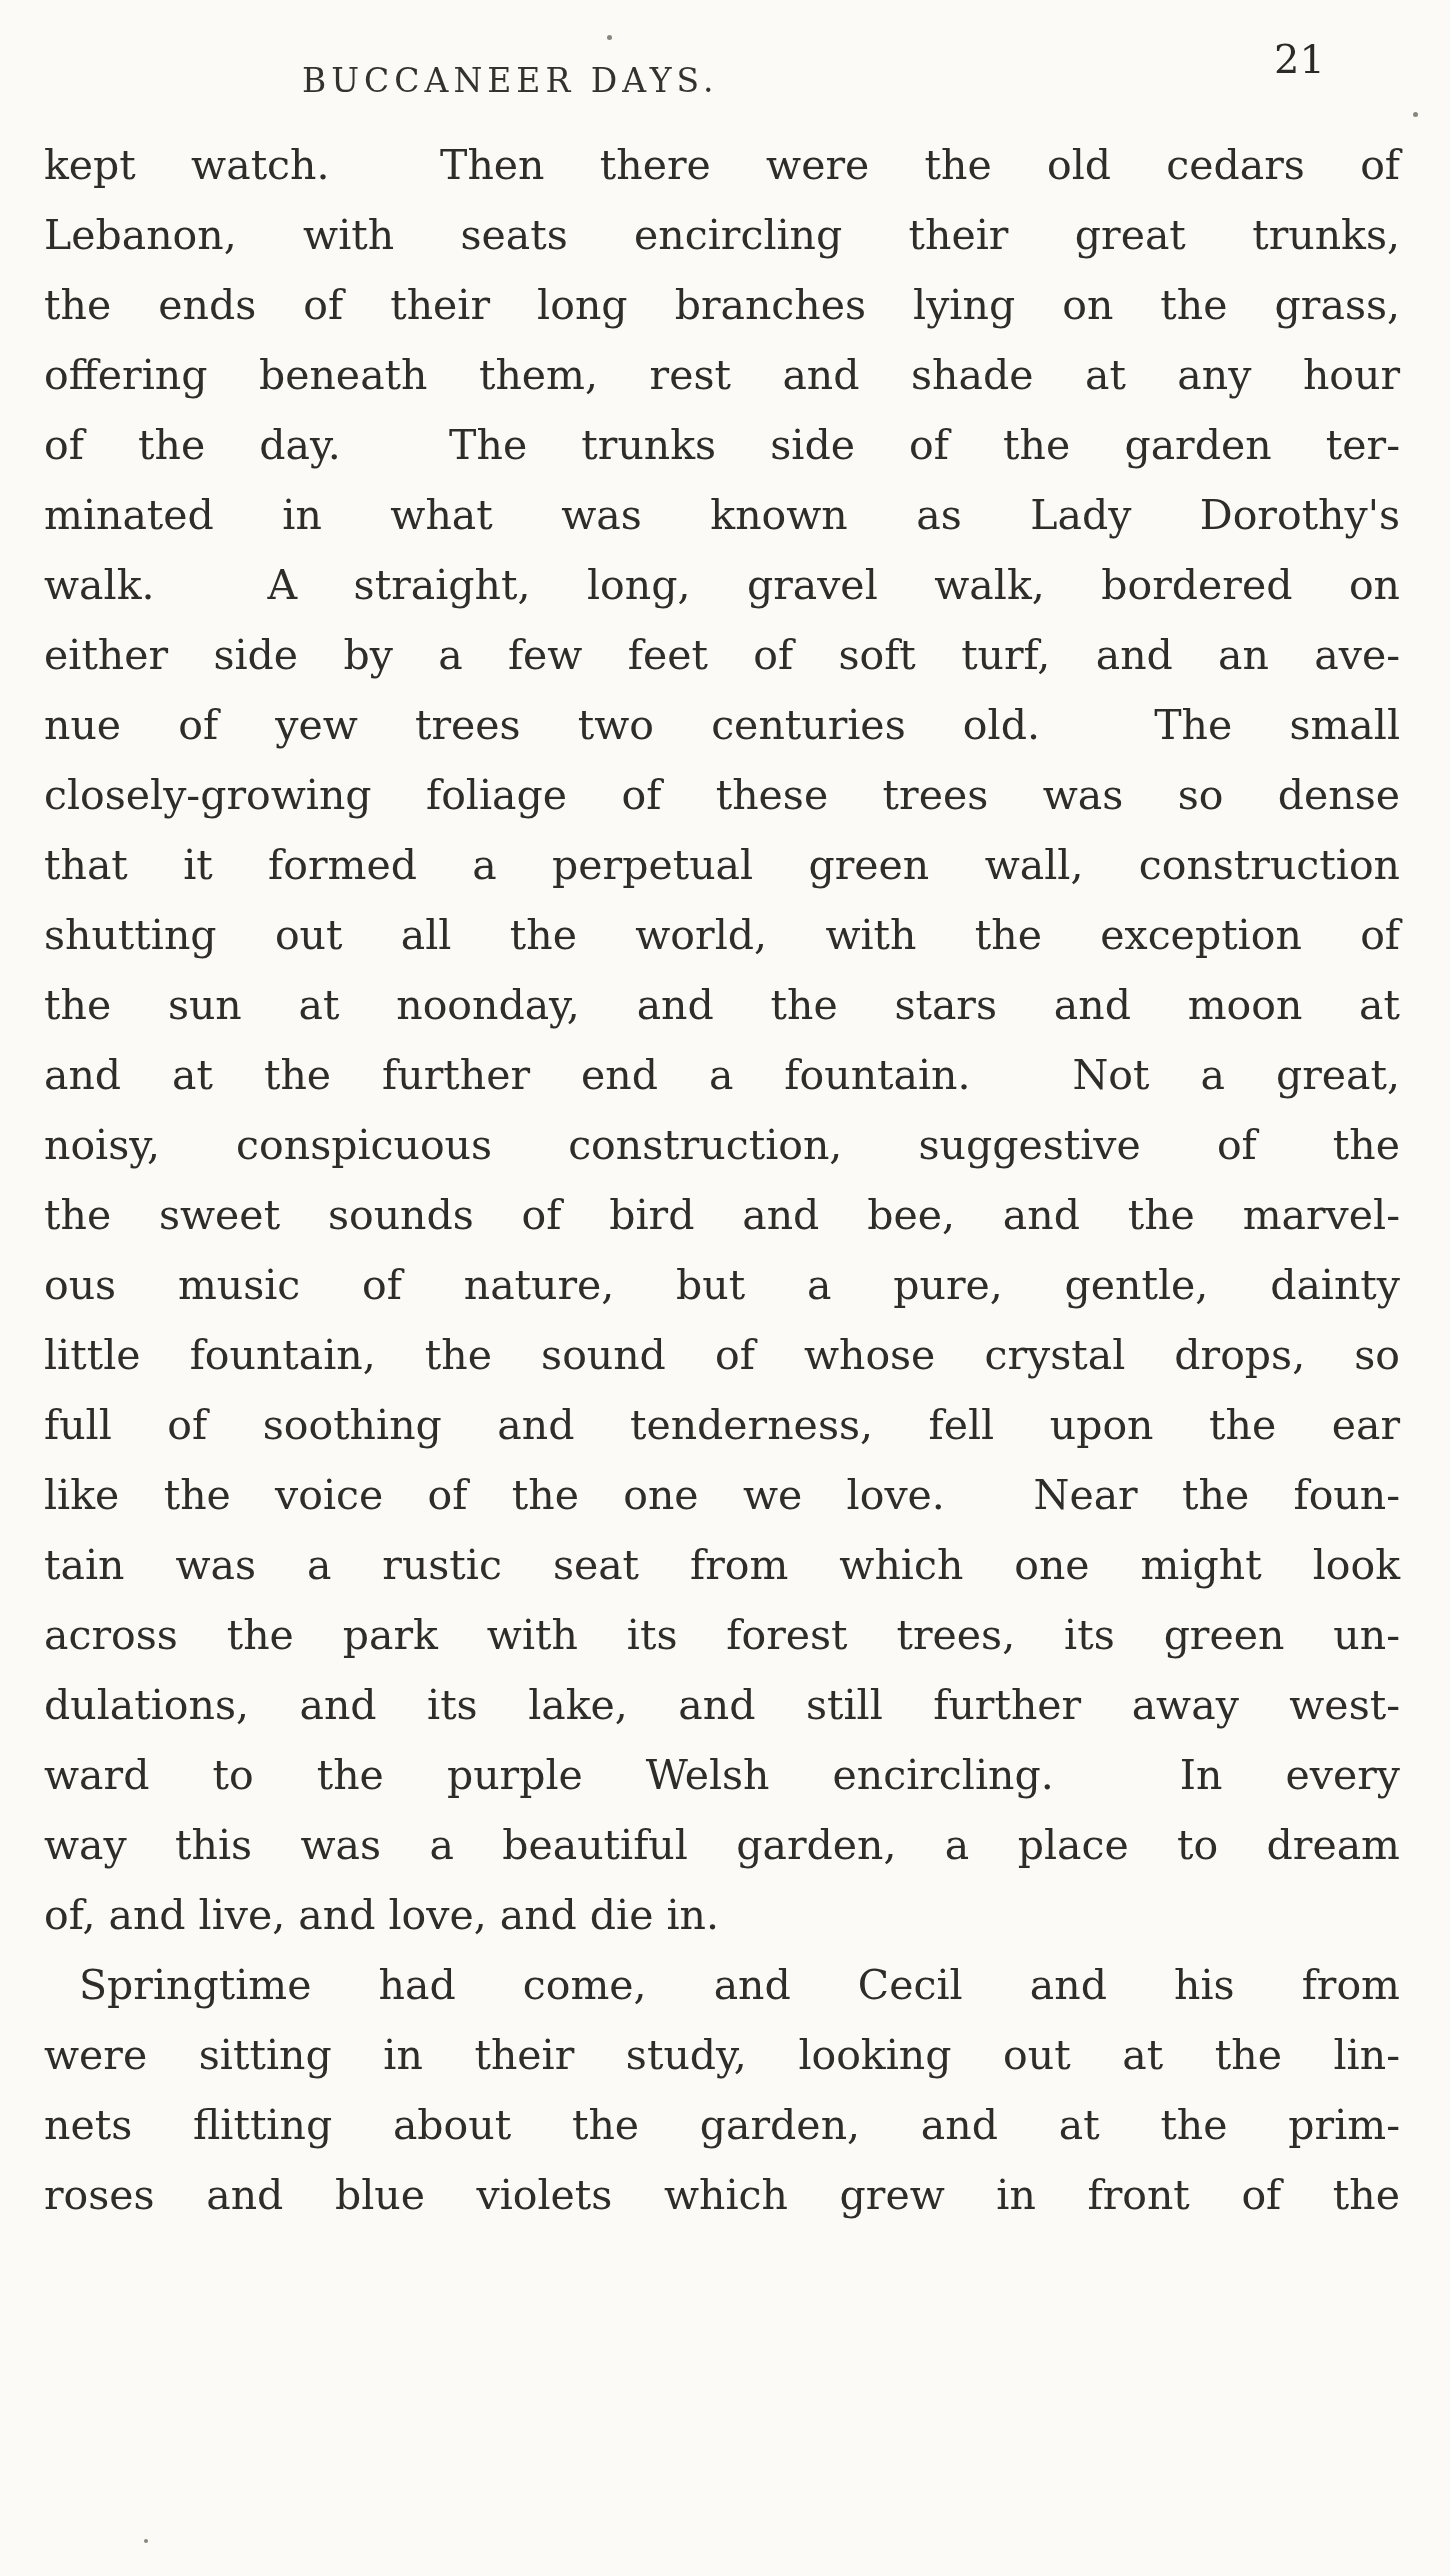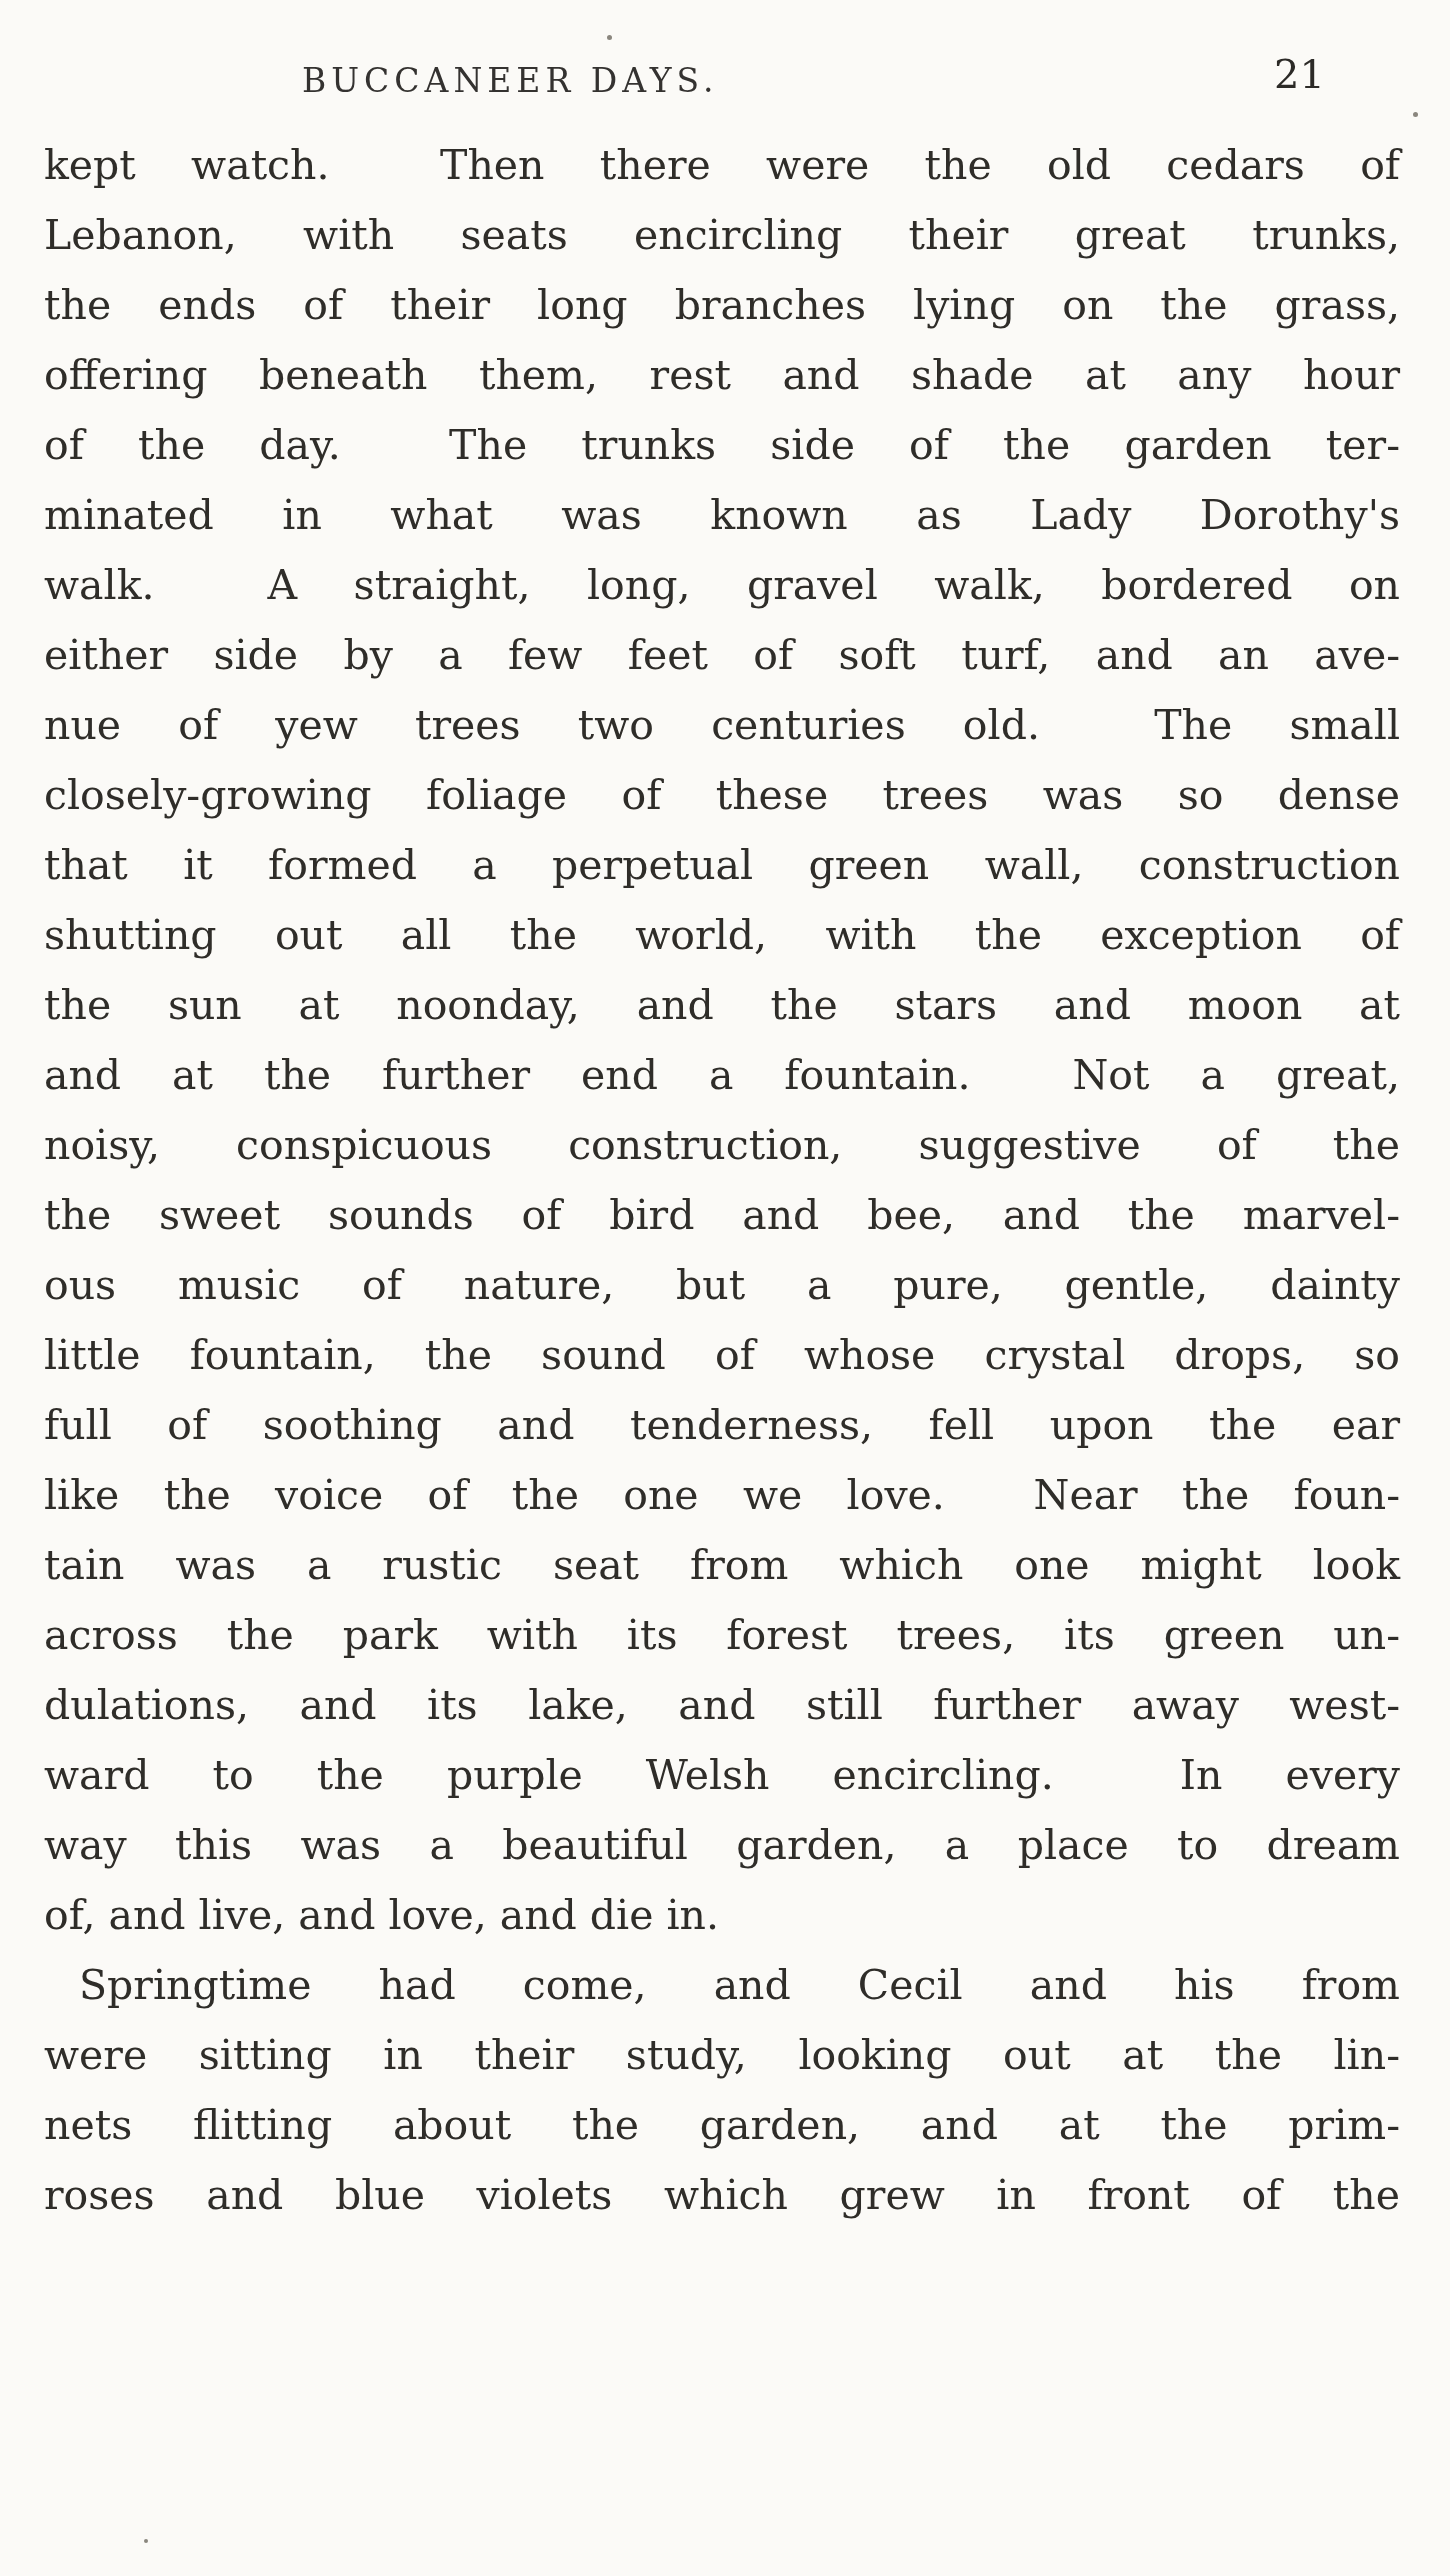--- a/index.html
+++ b/index.html
@@ -29,21 +29,21 @@
     top: 61px;
     font-size: 33px;
     letter-spacing: 5px;
     color: #343230;
     white-space: nowrap;
     margin-left: 12px;
   }
   .pagenum {
     position: absolute;
     right: 126px;
-    top: 51px;
+    top: 36px;
     font-size: 40px;
     color: #2c2a27;
   }
   .body {
     padding: 0 51px 0 44px;
   }
   .paragraph {
     margin: 0;
   }
   .line {

